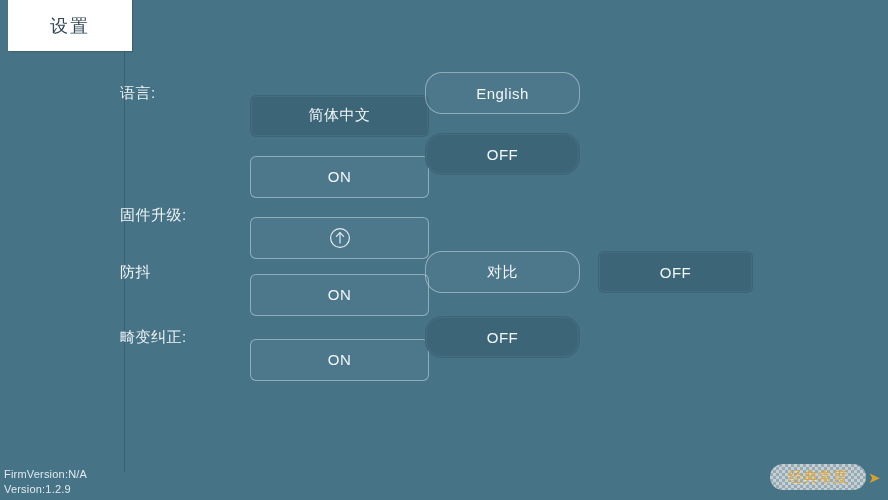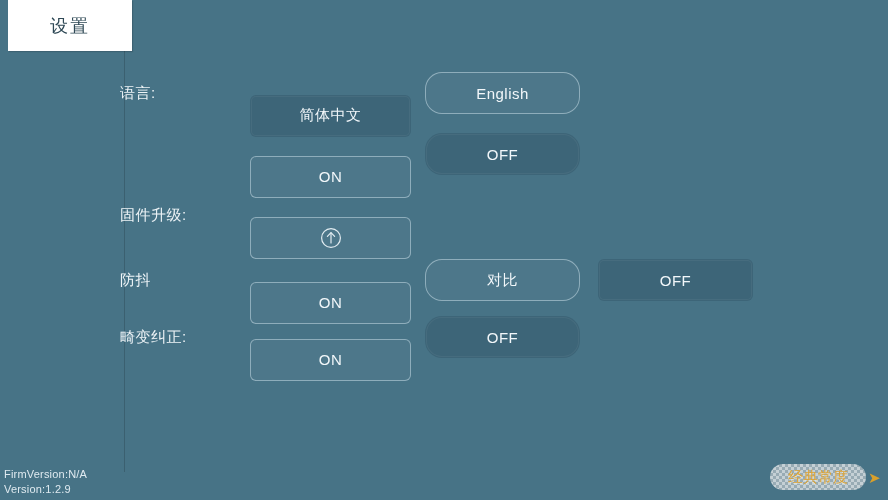--- a/index.html
+++ b/index.html
@@ -92,21 +92,21 @@
     border-radius: 6px;
     display: flex;
     align-items: center;
     justify-content: center;
     font-size: 15px;
     color: #f2f7fa;
     letter-spacing: 0.5px;
     white-space: nowrap;
   }
 
-  .opt.col0 { left: 250px; width: 161px; margin-top: 45px; }
+  .opt.col0 { left: 250px; width: 179px; margin-top: 45px; }
   .opt.col1 { left: 425px; width: 155px; border-radius: 17px; }
   .opt.col2 { left: 598px; width: 155px; }
 
   .opt.unselected {
     background: rgba(255,255,255,0.035);
     border: 1px solid rgba(225,240,248,0.45);
   }
 
   .opt.selected {
     background: #3d6578;
@@ -221,21 +221,21 @@
         <span>
           <svg class="upload-icon" viewBox="0 0 24 24" fill="none" stroke="#e3edf2" stroke-width="1.2" stroke-linecap="round" stroke-linejoin="round">
             <circle cx="12" cy="12" r="9.4"></circle>
             <line x1="12" y1="17" x2="12" y2="6.8"></line>
             <polyline points="8.4,10.4 12,6.7 15.6,10.4"></polyline>
           </svg>
         </span>
       </div>
     </div>
 
-    <div class="setting-row" style="top:208px;">
+    <div class="setting-row" style="top:200px;">
       <span class="row-label">防抖</span>
       <div class="opt col0 unselected">
         <span>ON</span>
       </div>
       <div class="opt col1 unselected">
         <span>对比</span>
       </div>
       <div class="opt col2 selected">
         <span>OFF</span>
       </div>

